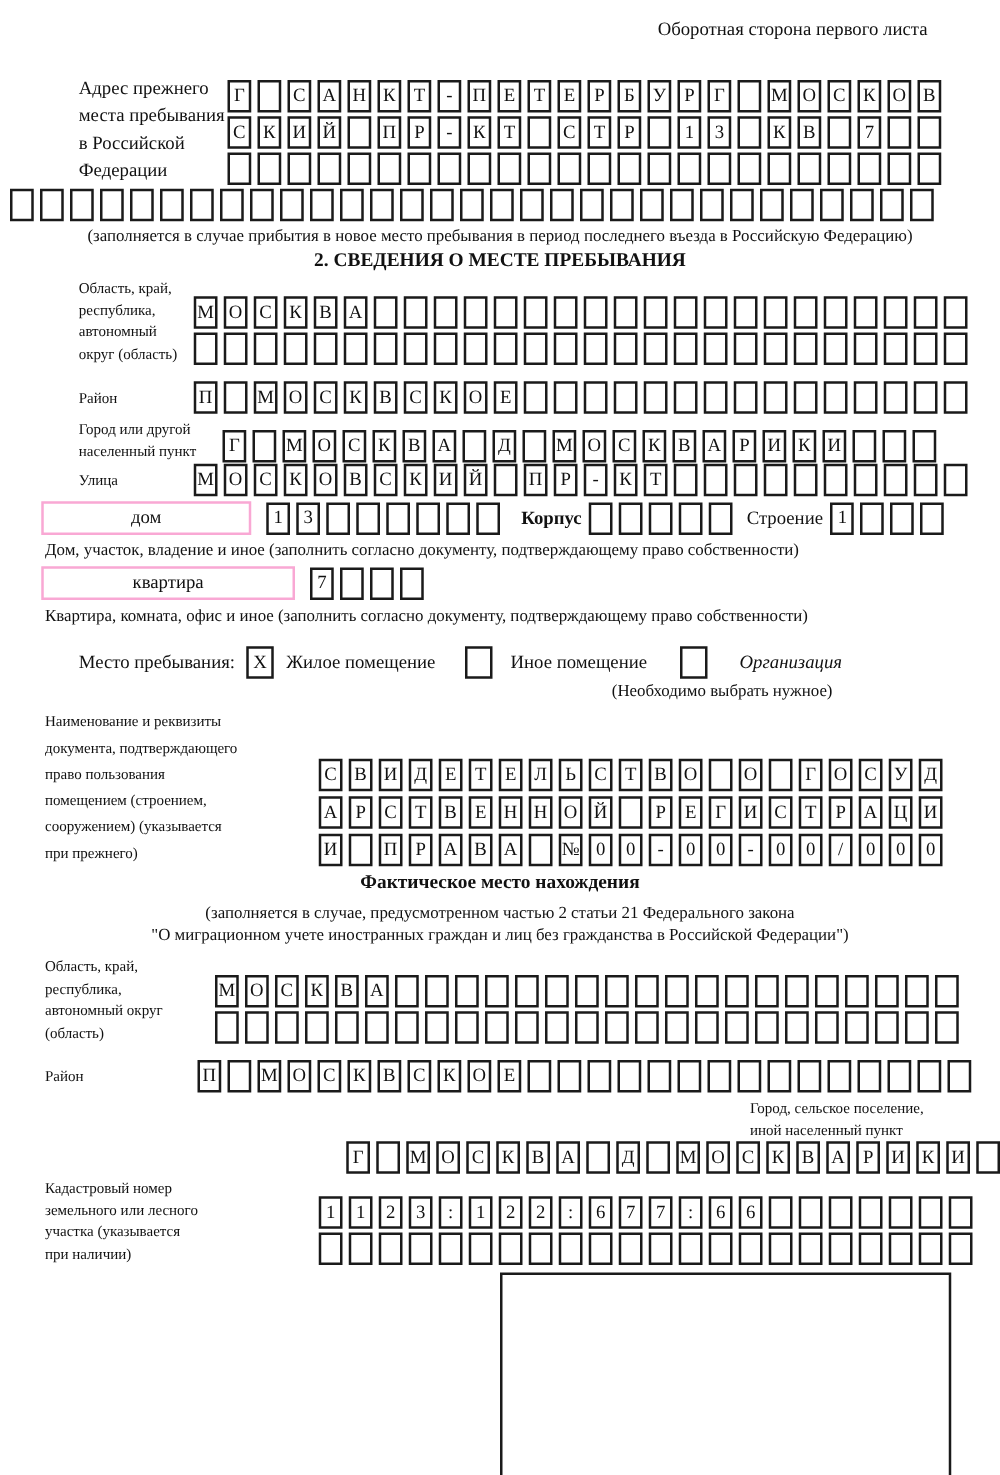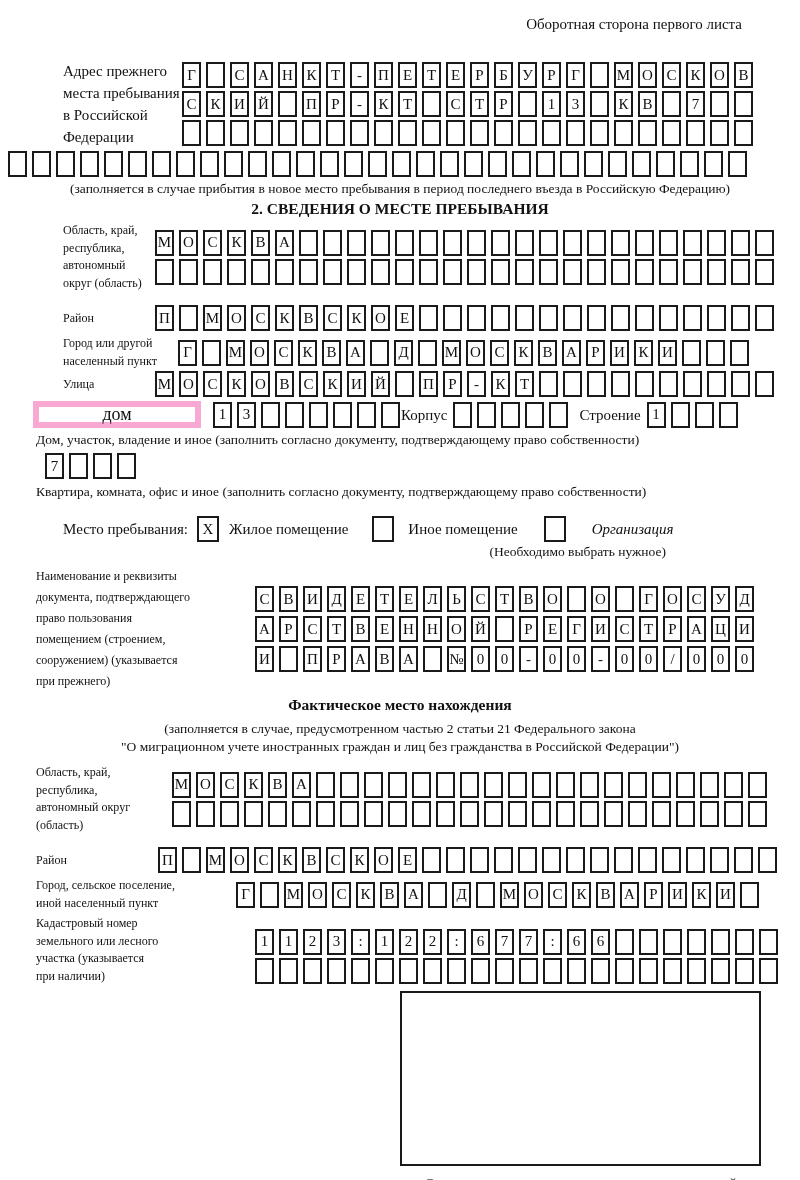--- a/index.html
+++ b/index.html
@@ -2,34 +2,34 @@
 <html><head>
 <meta charset="utf-8">
 <style>
   html,body{margin:0;padding:0;}
   body{
     width:800px;height:1180px;background:#ffffff;color:#111;
     font-family:"Liberation Serif","DejaVu Serif",serif;
     overflow:hidden;position:relative;
   }
   .hdr{padding-top:16px;padding-right:58px;text-align:right;font-size:15px;}
-  .field{display:flex;align-items:center;}
+  .field{display:flex;align-items:flex-end;}
   .lbl{font-size:12px;line-height:17.5px;white-space:pre;flex:none;}
   .lbl.tall{line-height:22px;font-size:15px;}
   .lbl.mid{line-height:21px;}
   .boxcol{display:flex;flex-direction:column;gap:3px;}
   .boxrow{display:flex;gap:5px;}
   .box{
     width:19px;height:26px;flex:none;box-sizing:border-box;
     border:2px solid #1a1a1a;display:flex;align-items:center;justify-content:center;
     font-size:15px;background:#fff;
   }
   .widebox{
-    height:27px;box-sizing:border-box;border:6px solid #f9a8d4;flex:none;
-    display:flex;align-items:center;justify-content:center;font-size:18px;background:#fff;
+    height:27px;box-sizing:border-box;border:2px solid #f9a8d4;flex:none;
+    display:flex;align-items:center;justify-content:center;font-size:15px;background:#fff;
   }
   .note{font-size:13.5px;line-height:16px;}
   .note.center{text-align:center;}
   .sect-title{text-align:center;font-weight:bold;font-size:15.5px;line-height:18px;}
   .inline-lbl{font-size:15px;line-height:26px;white-space:pre;flex:none;}
   .checkbox{width:22px;height:26px;box-sizing:border-box;border:2px solid #1a1a1a;flex:none;
     display:flex;align-items:center;justify-content:center;font-size:15px;}
   .stamp-box{box-sizing:border-box;border:2px solid #1a1a1a;background:#fff;}
   .pre-center{white-space:pre;text-align:center;}
 </style>
@@ -326,39 +326,40 @@
   <div class="boxrow" style="margin-left:12px;">
       <span class="box">1</span>
       <span class="box">3</span>
       <span class="box"></span>
       <span class="box"></span>
       <span class="box"></span>
       <span class="box"></span>
       <span class="box"></span>
       <span class="box"></span>
     </div>
-  <div class="inline-lbl" style="margin-left:1px;">Корпус</div>
+  <div class="inline-lbl" style="margin-left:17px;font-weight:bold;">Корпус</div>
   <div class="boxrow" style="margin-left:6px;">
       <span class="box"></span>
       <span class="box"></span>
       <span class="box"></span>
       <span class="box"></span>
       <span class="box"></span>
     </div>
   <div class="inline-lbl" style="margin-left:11px;">Строение</div>
   <div class="boxrow" style="margin-left:6px;">
       <span class="box">1</span>
       <span class="box"></span>
       <span class="box"></span>
       <span class="box"></span>
     </div>
 </div>
 <div class="note" style="margin:4px 0 0 36px;">Дом, участок, владение и иное (заполнить согласно документу, подтверждающему право собственности)</div>
 
 <div class="field" style="margin-top:5px;margin-left:33px;align-items:center;">
+  <div class="widebox" style="width:203px;">квартира</div>
   <div class="boxrow" style="margin-left:12px;">
       <span class="box">7</span>
       <span class="box"></span>
       <span class="box"></span>
       <span class="box"></span>
     </div>
 </div>
 <div class="note" style="margin:5px 0 16px 36px;">Квартира, комната, офис и иное (заполнить согласно документу, подтверждающему право собственности)</div>
 
 <div class="field" style="margin-top:6px;margin-left:63px;align-items:flex-start;">
@@ -544,21 +545,21 @@
       <span class="box"></span>
       <span class="box"></span>
       <span class="box"></span>
       <span class="box"></span>
       <span class="box"></span>
       <span class="box"></span>
       <span class="box"></span>
     </div>
 </div>
 
-<div class="field" style="margin-top:4px;">
+<div class="field" style="margin-top:4px;flex-direction:column;">
   <div class="lbl" style="margin-left:36px;width:200px;">Город, сельское поселение,
 иной населенный пункт</div>
   <div class="boxrow">
       <span class="box">Г</span>
       <span class="box"></span>
       <span class="box">М</span>
       <span class="box">О</span>
       <span class="box">С</span>
       <span class="box">К</span>
       <span class="box">В</span>

